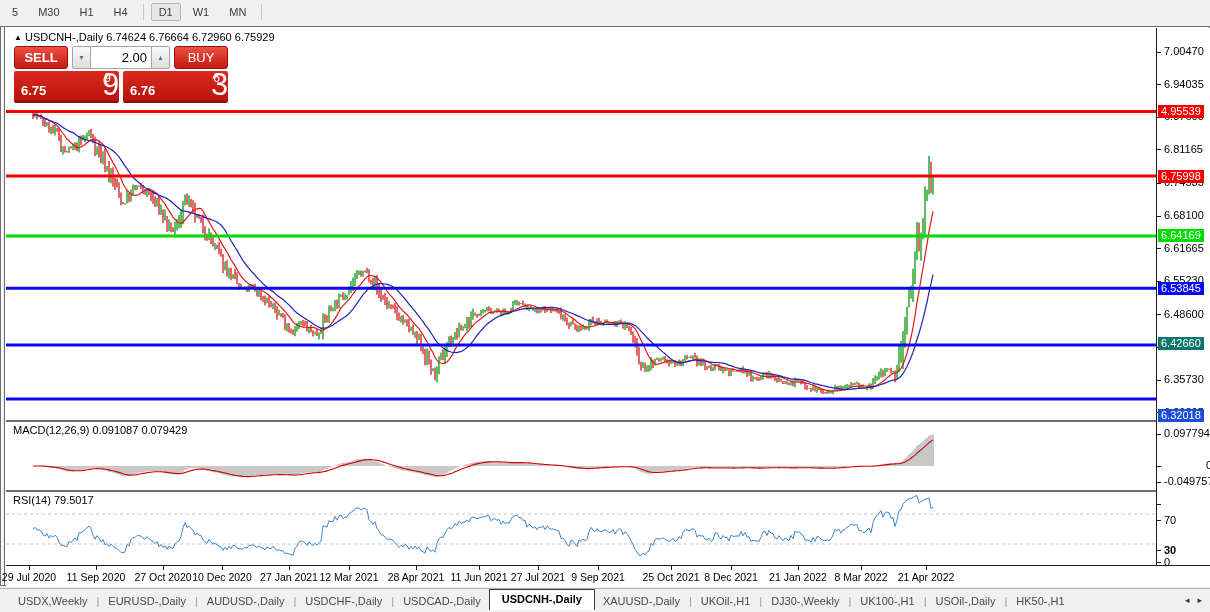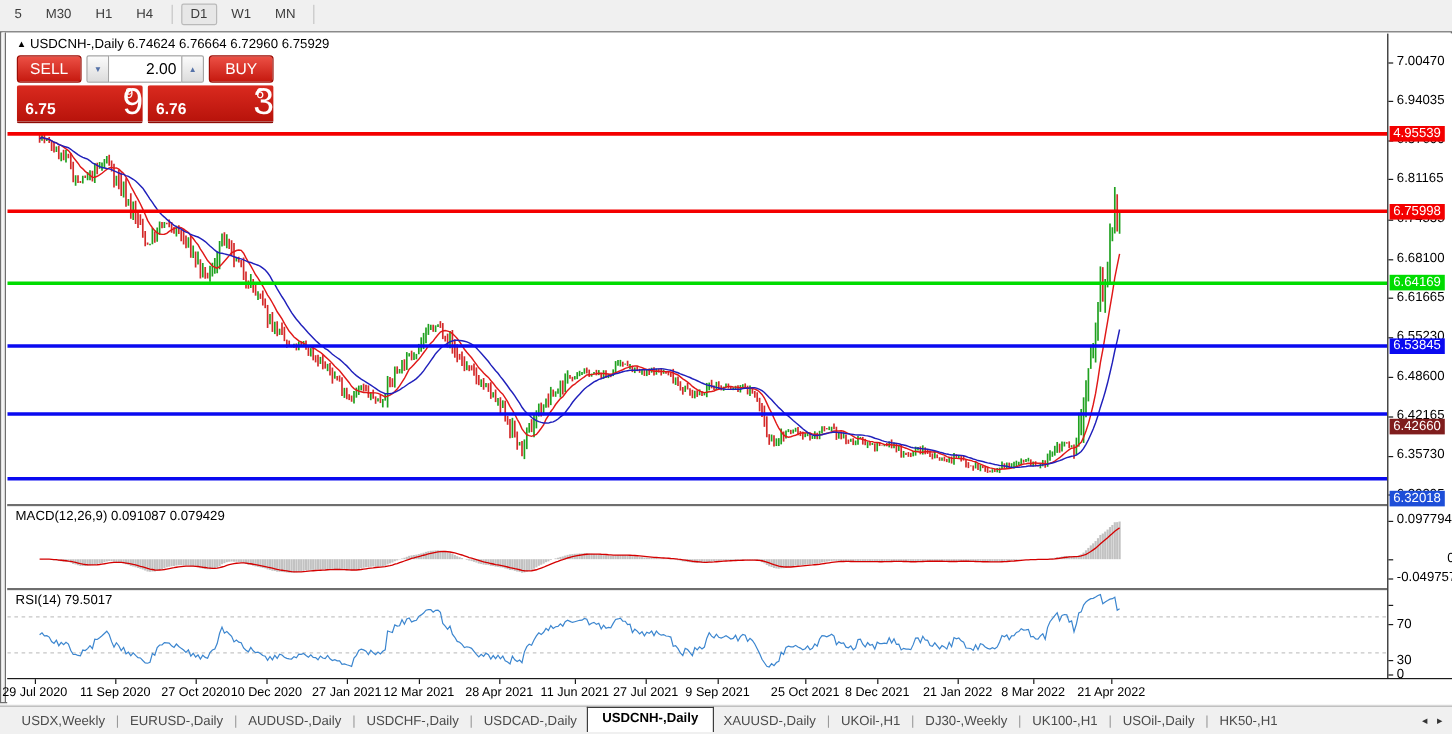--- a/index.html
+++ b/index.html
@@ -35,21 +35,21 @@
   .chead { position:absolute; left:8px; top:3px; white-space:nowrap; z-index:5; }
   .chead .tri { font-size:8px; vertical-align:1px; }
   .chead b { font-weight:normal; }
 
   
   .trade { position:absolute; left:8px; top:18px; width:214px; z-index:6; }
   .trow1 { position:relative; height:23px; }
   .btn { position:absolute; top:0; height:23px; color:#fff; font-size:13px;
     text-align:center; line-height:22px; border-radius:3px; cursor:pointer;
     background:linear-gradient(#ec5045,#c6190f); border:1px solid #9d0e06; }
-  .sellbtn { left:0; width:54px; }
+  .sellbtn { left:0; width:54px;font-weight:bold; }
   .buybtn  { left:160px; width:54px; }
   .spin { position:absolute; top:0; width:19px; height:23px; background:linear-gradient(#fbfbfb,#dcdcdc);
     border:1px solid #a5a5a5; color:#5572a8; font-size:8px; text-align:center; line-height:21px; cursor:pointer; }
   .spindn { left:58px; border-radius:2px 0 0 2px; }
   .spinup { left:137px; border-radius:0 2px 2px 0; }
   .vol { position:absolute; left:77px; top:0; width:60px; height:23px; border:1px solid #a5a5a5;
     border-left:none; border-right:none; background:#fff; text-align:right; font-size:13px;
     padding-right:4px; font-family:"Liberation Sans",sans-serif; }
   .trow2 { position:relative; margin-top:2px; height:32px; }
   .quote { position:absolute; top:0; height:32px; width:105px; border-radius:2px;
@@ -1092,21 +1092,21 @@
         <div class="ptickmark" style="top: 318.99px;"></div>
         <div class="ptick" style="top: 312.49px;">6.42165</div>
         <div class="ptickmark" style="top: 351.602px;"></div>
         <div class="ptick" style="top: 345.102px;">6.35730</div>
         <div class="ptickmark" style="top: 384.215px;"></div>
         <div class="ptick" style="top: 377.715px;">6.29295</div>
         <div class="badge" style="top: 77.1402px; background: rgb(244, 0, 0);">4.95539</div>
         <div class="badge" style="top: 141.524px; background: rgb(244, 0, 0);">6.75998</div>
         <div class="badge" style="top: 201.473px; background: rgb(0, 220, 0);">6.64169</div>
         <div class="badge" style="top: 253.795px; background: rgb(10, 10, 240);">6.53845</div>
-        <div class="badge" style="top: 321px; background: #7f1d1d;">6.42660</div>
+        <div class="badge" style="top: 309px; background: #0f766e;">6.42660</div>
         <div class="badge" style="top: 381px; background: #1d4ed8;">6.32018</div>
       </div>
     <div class="taxis" id="taxis">
         <div class="dtick" style="left: 23px;"></div>
         <div class="dlabel" style="left: 23px;">29 Jul 2020</div>
         <div class="dtick" style="left: 90px;"></div>
         <div class="dlabel" style="left: 90px;">11 Sep 2020</div>
         <div class="dtick" style="left: 157px;"></div>
         <div class="dlabel" style="left: 157px;">27 Oct 2020</div>
         <div class="dtick" style="left: 216px;"></div>
@@ -1138,21 +1138,21 @@
       <div class="ptick" style="top: 399.021px; left: 1158px; position: absolute; z-index: 5;">0.097794</div>
       <div class="ptickmark" style="top: 437.5px; left: 1151px; position: absolute; z-index: 5;"></div>
       <div class="ptick" style="top: 431px; left: 1200px; position: absolute; z-index: 5;">0.00</div>
       <div class="ptickmark" style="top: 453.771px; left: 1151px; position: absolute; z-index: 5;"></div>
       <div class="ptick" style="top: 447.271px; left: 1158px; position: absolute; z-index: 5;">-0.049757</div>
       <div class="ptickmark" style="top: 476px; left: 1151px; position: absolute; z-index: 5;"></div>
       <div class="ptick" style="top: 470px; left: 1207px; position: absolute; z-index: 5; margin-left: 38px;">100</div>
       <div class="ptickmark" style="top: 492px; left: 1151px; position: absolute; z-index: 5;"></div>
       <div class="ptick" style="top: 486px; left: 1158px; position: absolute; z-index: 5;">70</div>
       <div class="ptickmark" style="top: 522px; left: 1151px; position: absolute; z-index: 5;"></div>
-      <div class="ptick" style="top: 516px; left: 1158px; position: absolute; z-index: 5;">30</div>
+      <div class="ptick" style="top: 516px; left: 1158px; position: absolute; z-index: 5; font-weight: bold;">30</div>
       <div class="ptickmark" style="top: 534px; left: 1151px; position: absolute; z-index: 5;"></div>
       <div class="ptick" style="top: 528px; left: 1158px; position: absolute; z-index: 5;">0</div>
     </div>
 </div>
 
 <div class="tabbar" id="tabbar">
 
 <div class="tab">USDX,Weekly</div>
     <div class="tabsep">|</div>
     <div class="tab">EURUSD-,Daily</div>

